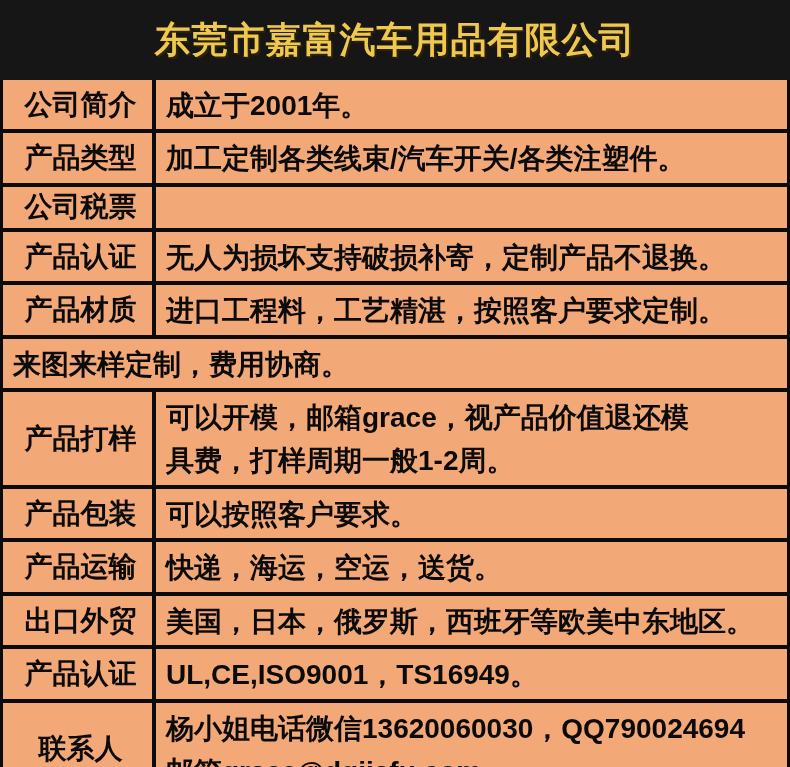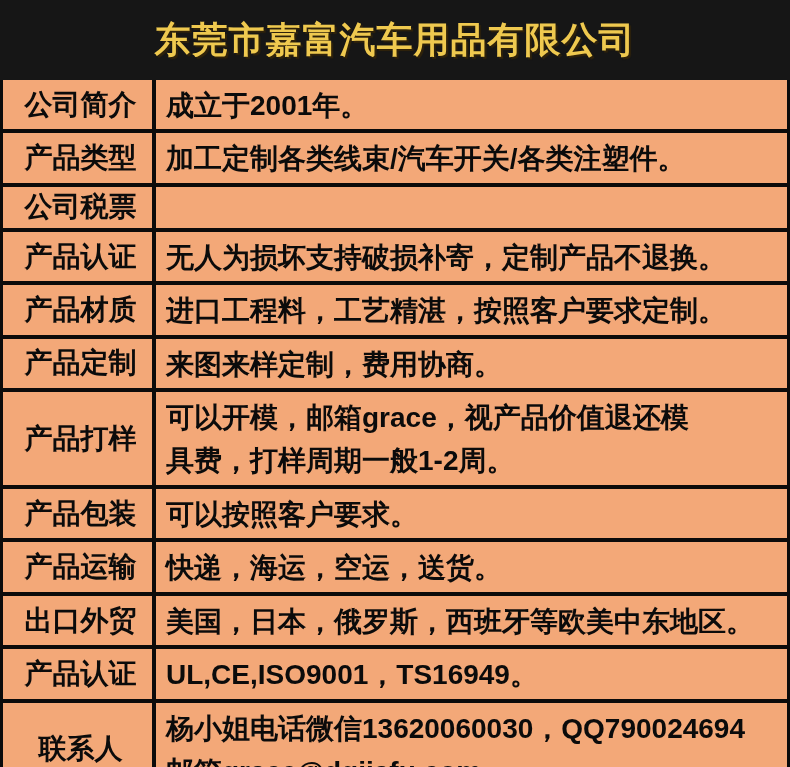--- a/index.html
+++ b/index.html
@@ -103,21 +103,20 @@
       <div class="row-label">产品认证</div>
       <div class="row-value">无人为损坏支持破损补寄，定制产品不退换。</div>
     </div>
 
     <div class="row">
       <div class="row-label">产品材质</div>
       <div class="row-value">进口工程料，工艺精湛，按照客户要求定制。</div>
     </div>
 
     <div class="row">
-      <div class="row-label">产品定制</div>
       <div class="row-value">来图来样定制，费用协商。</div>
     </div>
 
     <div class="row tall">
       <div class="row-label">产品打样</div>
       <div class="row-value">可以开模，邮箱grace，视产品价值退还模
 具费，打样周期一般1-2周。</div>
     </div>
 
     <div class="row">

